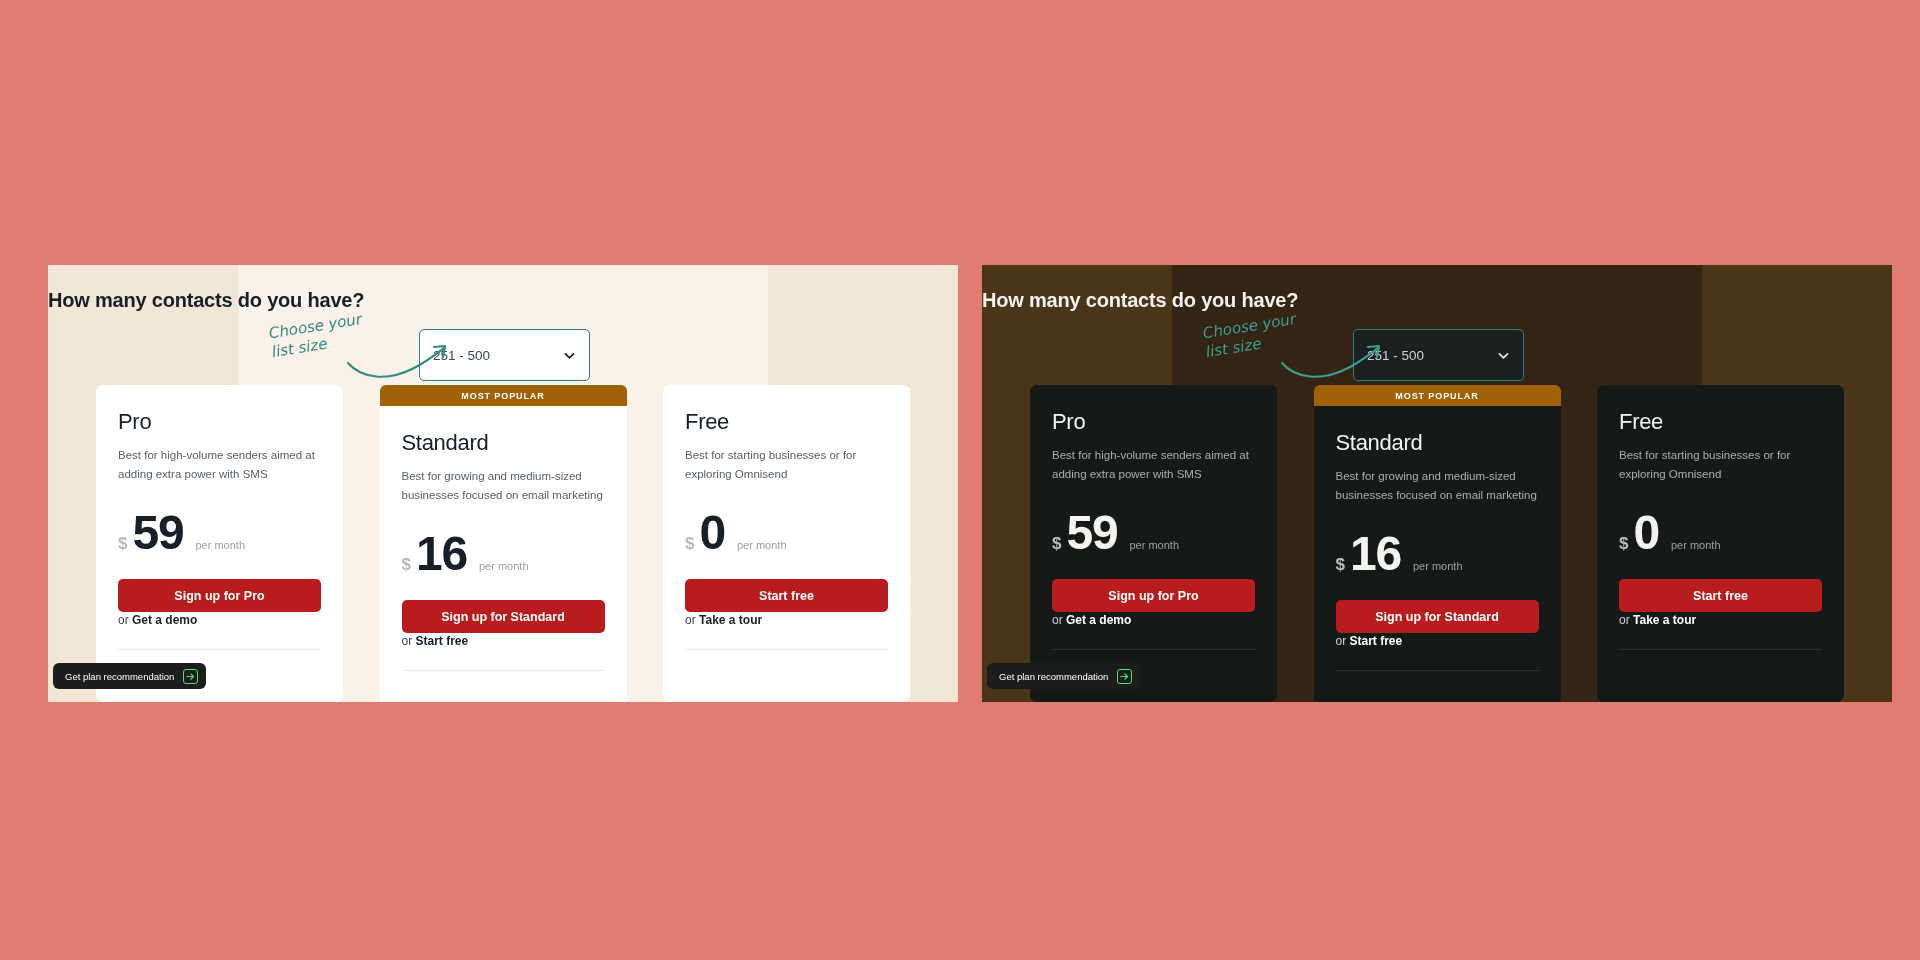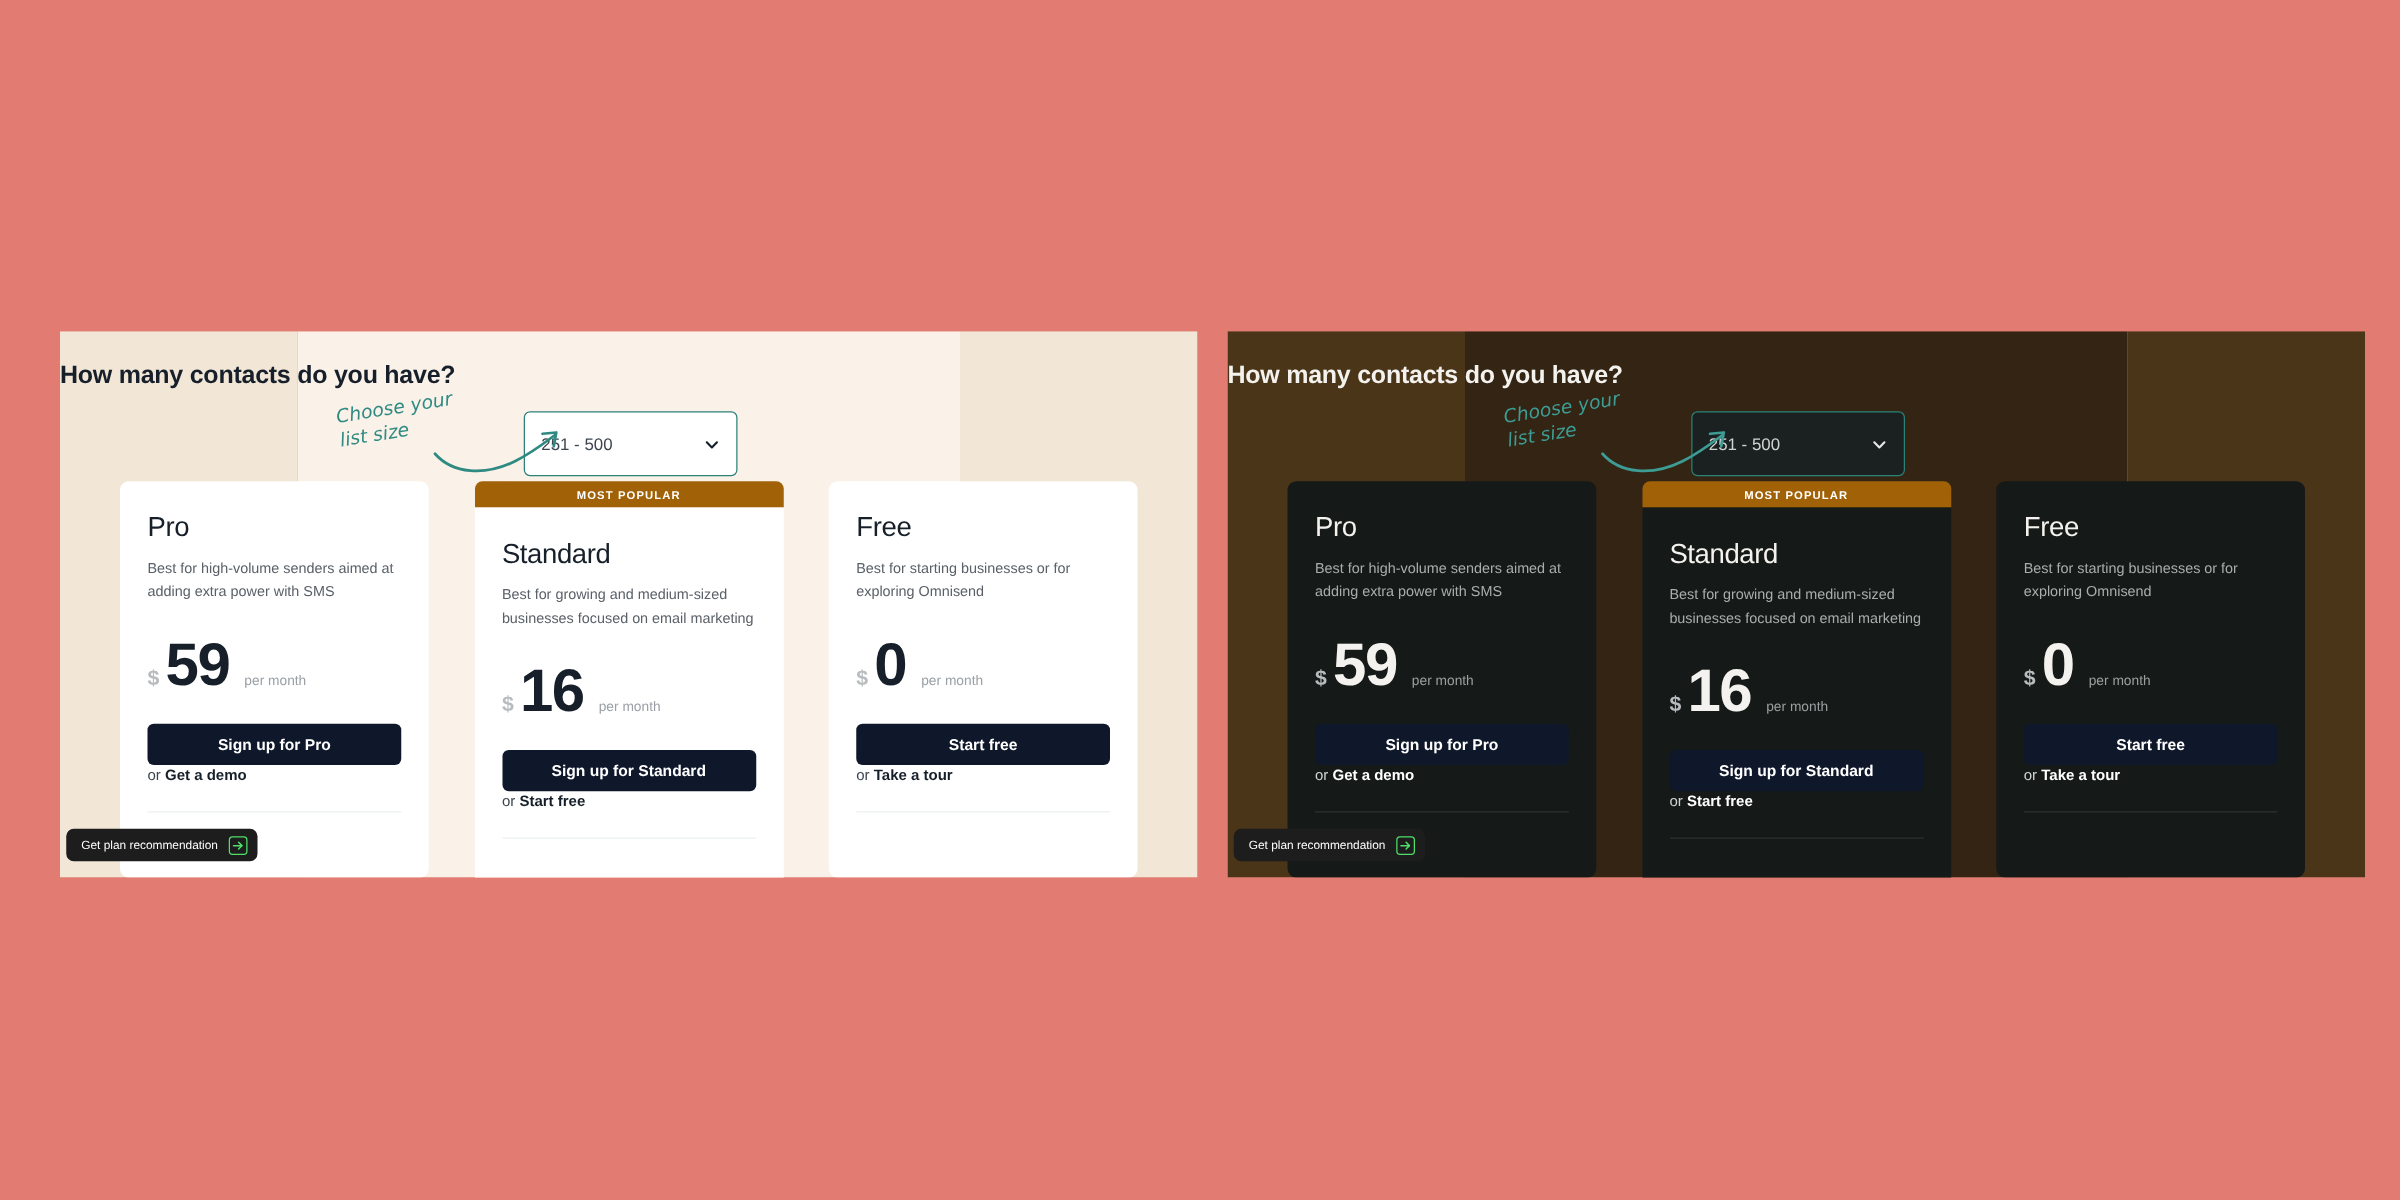--- a/index.html
+++ b/index.html
@@ -145,21 +145,21 @@
     font-size: 11px; margin-left: 12px;
   }
   .panel-light .price-per { color: #9aa0a6; }
   .panel-dark  .price-per { color: #9aa0a0; }
 
   .cta {
     display: block; width: 100%;
     margin-top: 22px;
     height: 33px;
     border: none; border-radius: 5px;
-    background: #0f172a;
+    background: #b91c1c;
     color: #ffffff;
     font-family: "Liberation Sans", sans-serif;
     font-size: 12.5px; font-weight: bold;
     cursor: pointer;
   }
 
   .sub-cta {
     margin-top: 1px;
     text-align: left;
     font-size: 12px;

